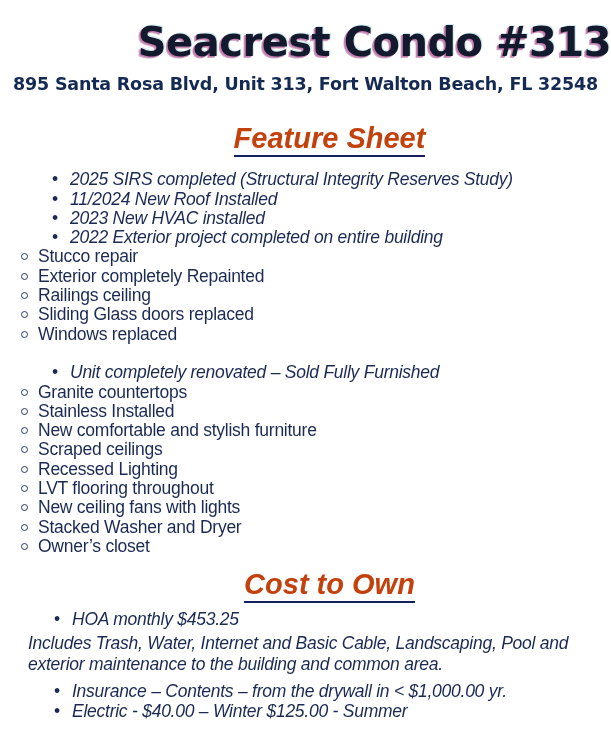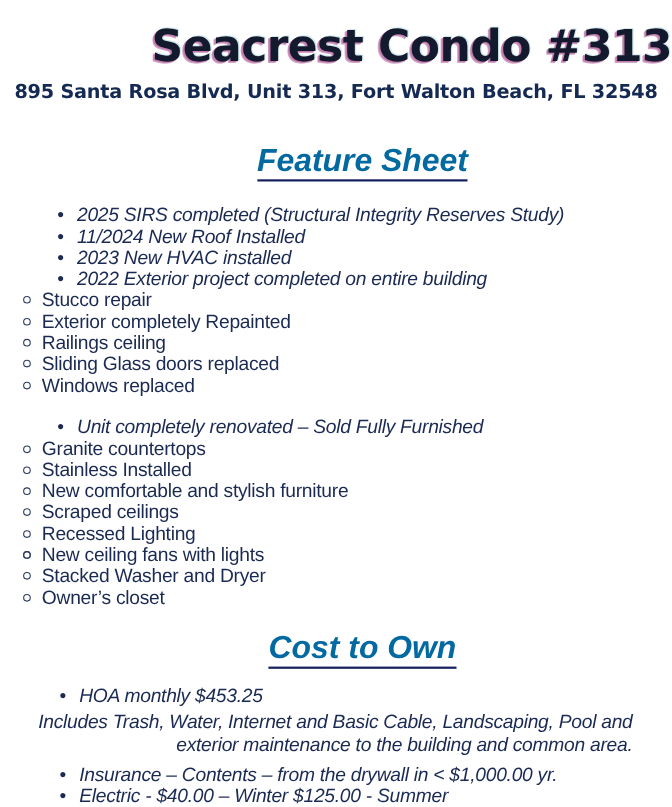--- a/index.html
+++ b/index.html
@@ -52,22 +52,22 @@
     padding-top: 13px;
     letter-spacing: -0.2px;
   }
 
   
   .section-heading {
     text-align: center;
     font-weight: 700;
     font-style: italic;
     font-size: 29px;
-    color: #0369a1;
-    margin: 12px;
+    color: #c2410c;
+    margin: 4px;
     letter-spacing: 0px;
     padding-left: 48px;
   }
   .section-heading span {
     border-bottom: 2px solid #141f5e;
     padding-bottom: 1px;
   }
   .heading-feature { padding-top: 24px; }
   .heading-cost { padding-top: 8px; }
 
@@ -151,21 +151,20 @@
   }
 
   .includes-para {
     font-style: italic;
     font-size: 17.5px;
     line-height: 21px;
     color: #1b2a53;
     margin: 0;
     padding: 4px 36px 0 28px;
     letter-spacing: -0.25px;
-    text-align: right;
   }
 
   .cost-list-bottom { padding-top: 7px; }
 </style>
 </head>
 <body>
 
 <div class="page">
 
   <h1 class="doc-title">Seacrest Condo #313</h1>
@@ -243,20 +242,21 @@
       <li>
         <span class="b2"></span>
         <span>Scraped ceilings</span>
       </li>
       <li>
         <span class="b2"></span>
         <span>Recessed Lighting</span>
       </li>
       <li>
         <span class="b2"></span>
+        <span>LVT flooring throughout</span>
       </li>
       <li>
         <span class="b2"></span>
         <span>New ceiling fans with lights</span>
       </li>
       <li>
         <span class="b2"></span>
         <span>Stacked Washer and Dryer</span>
       </li>
       <li>

